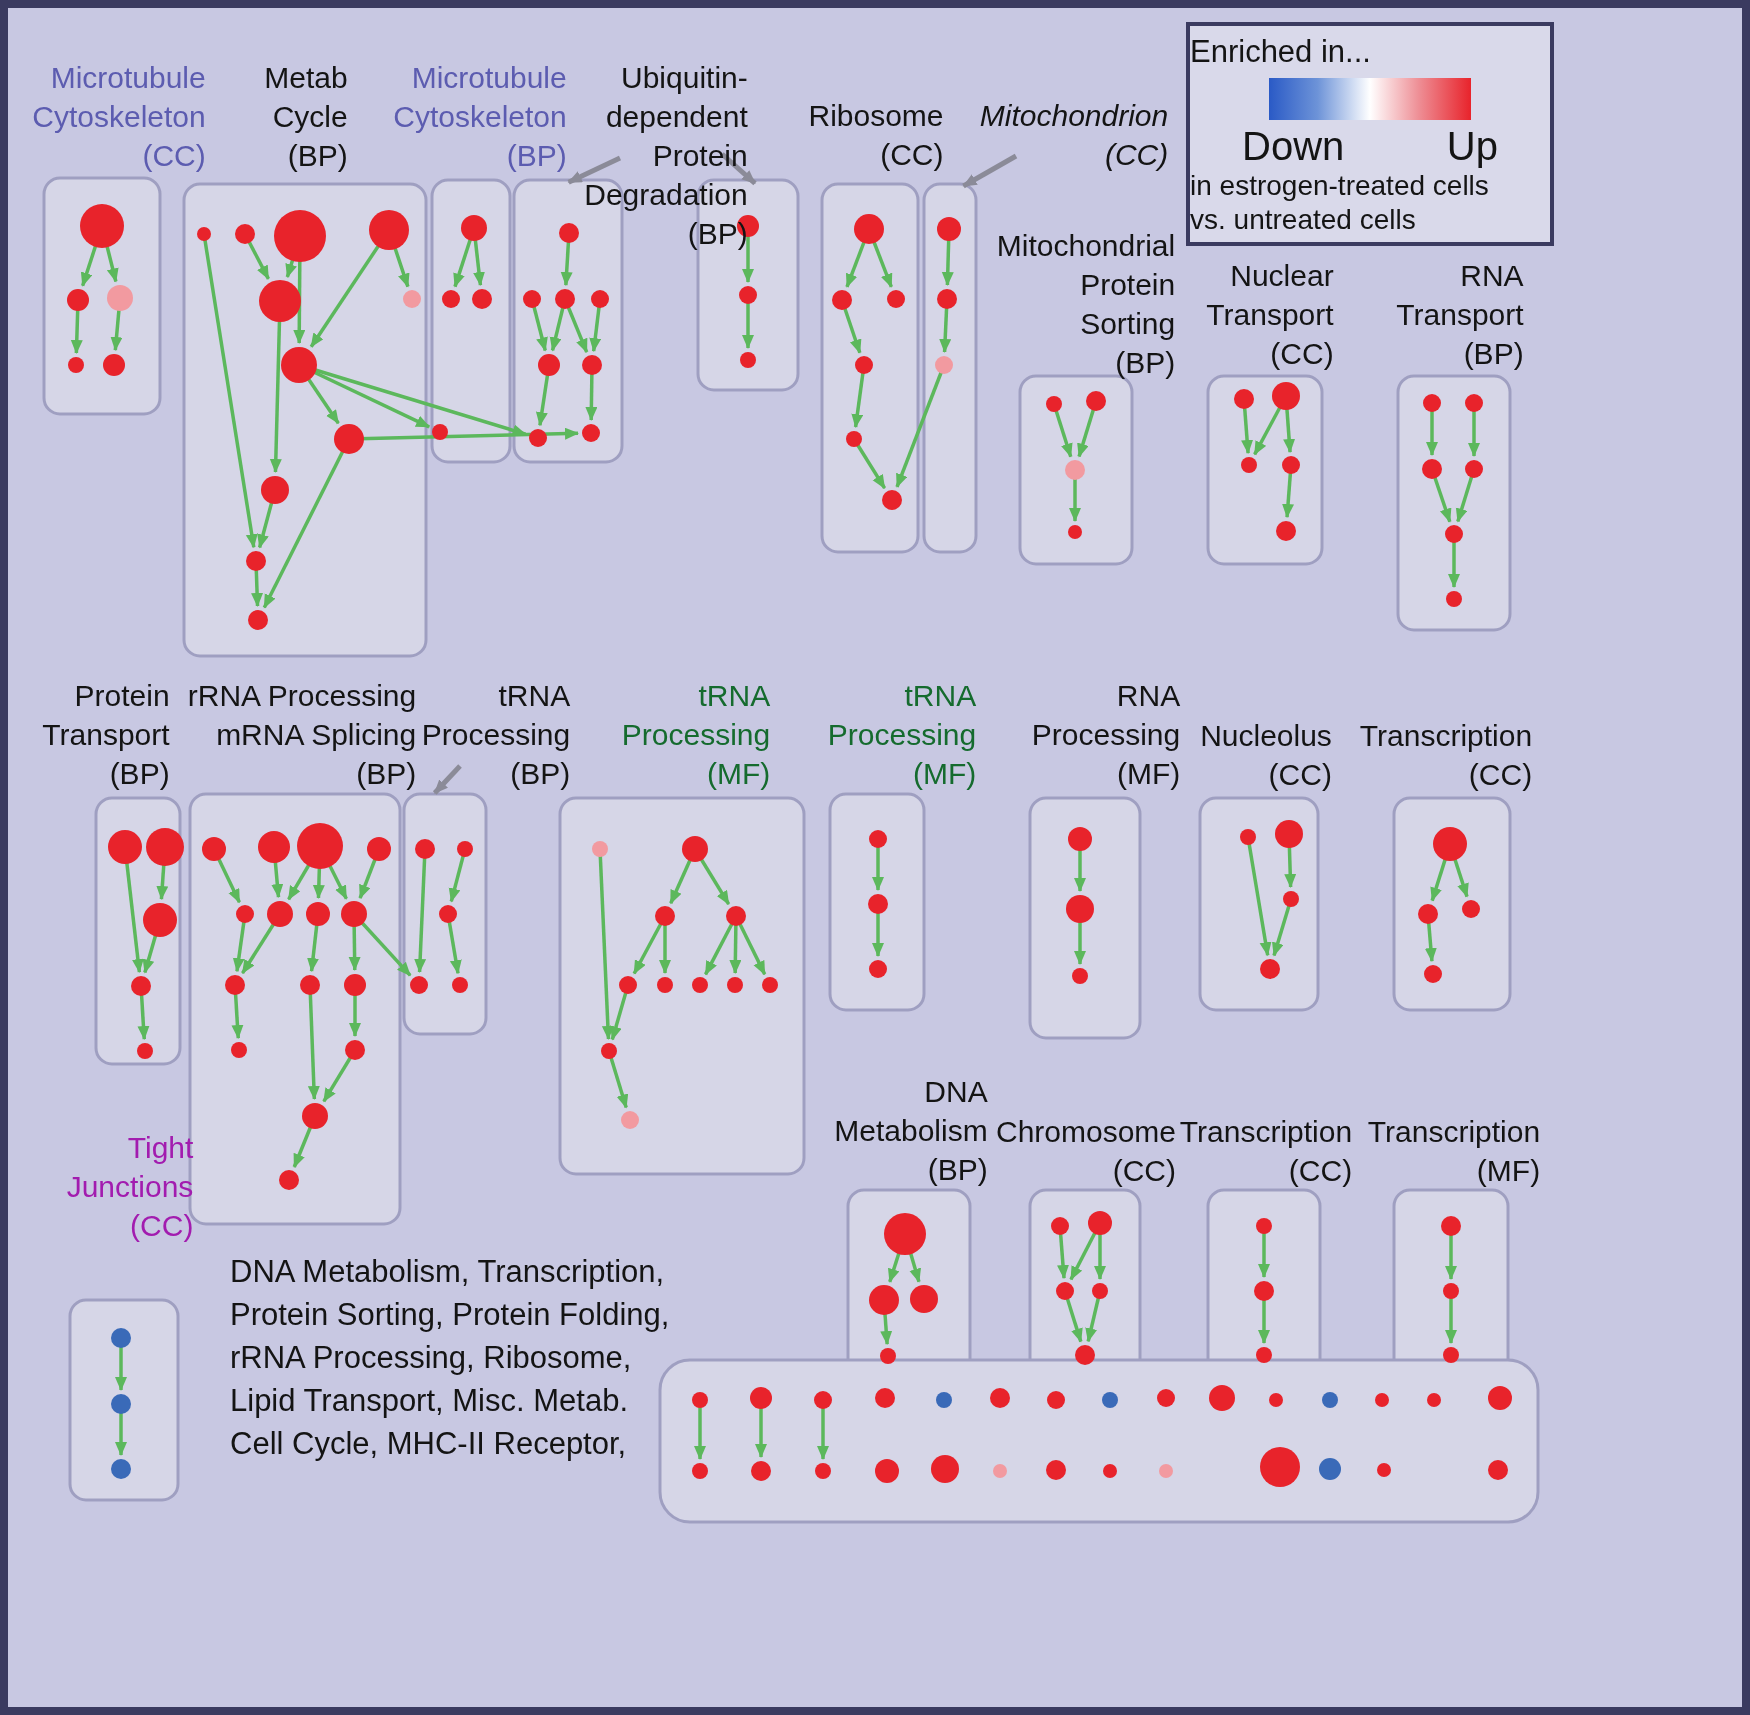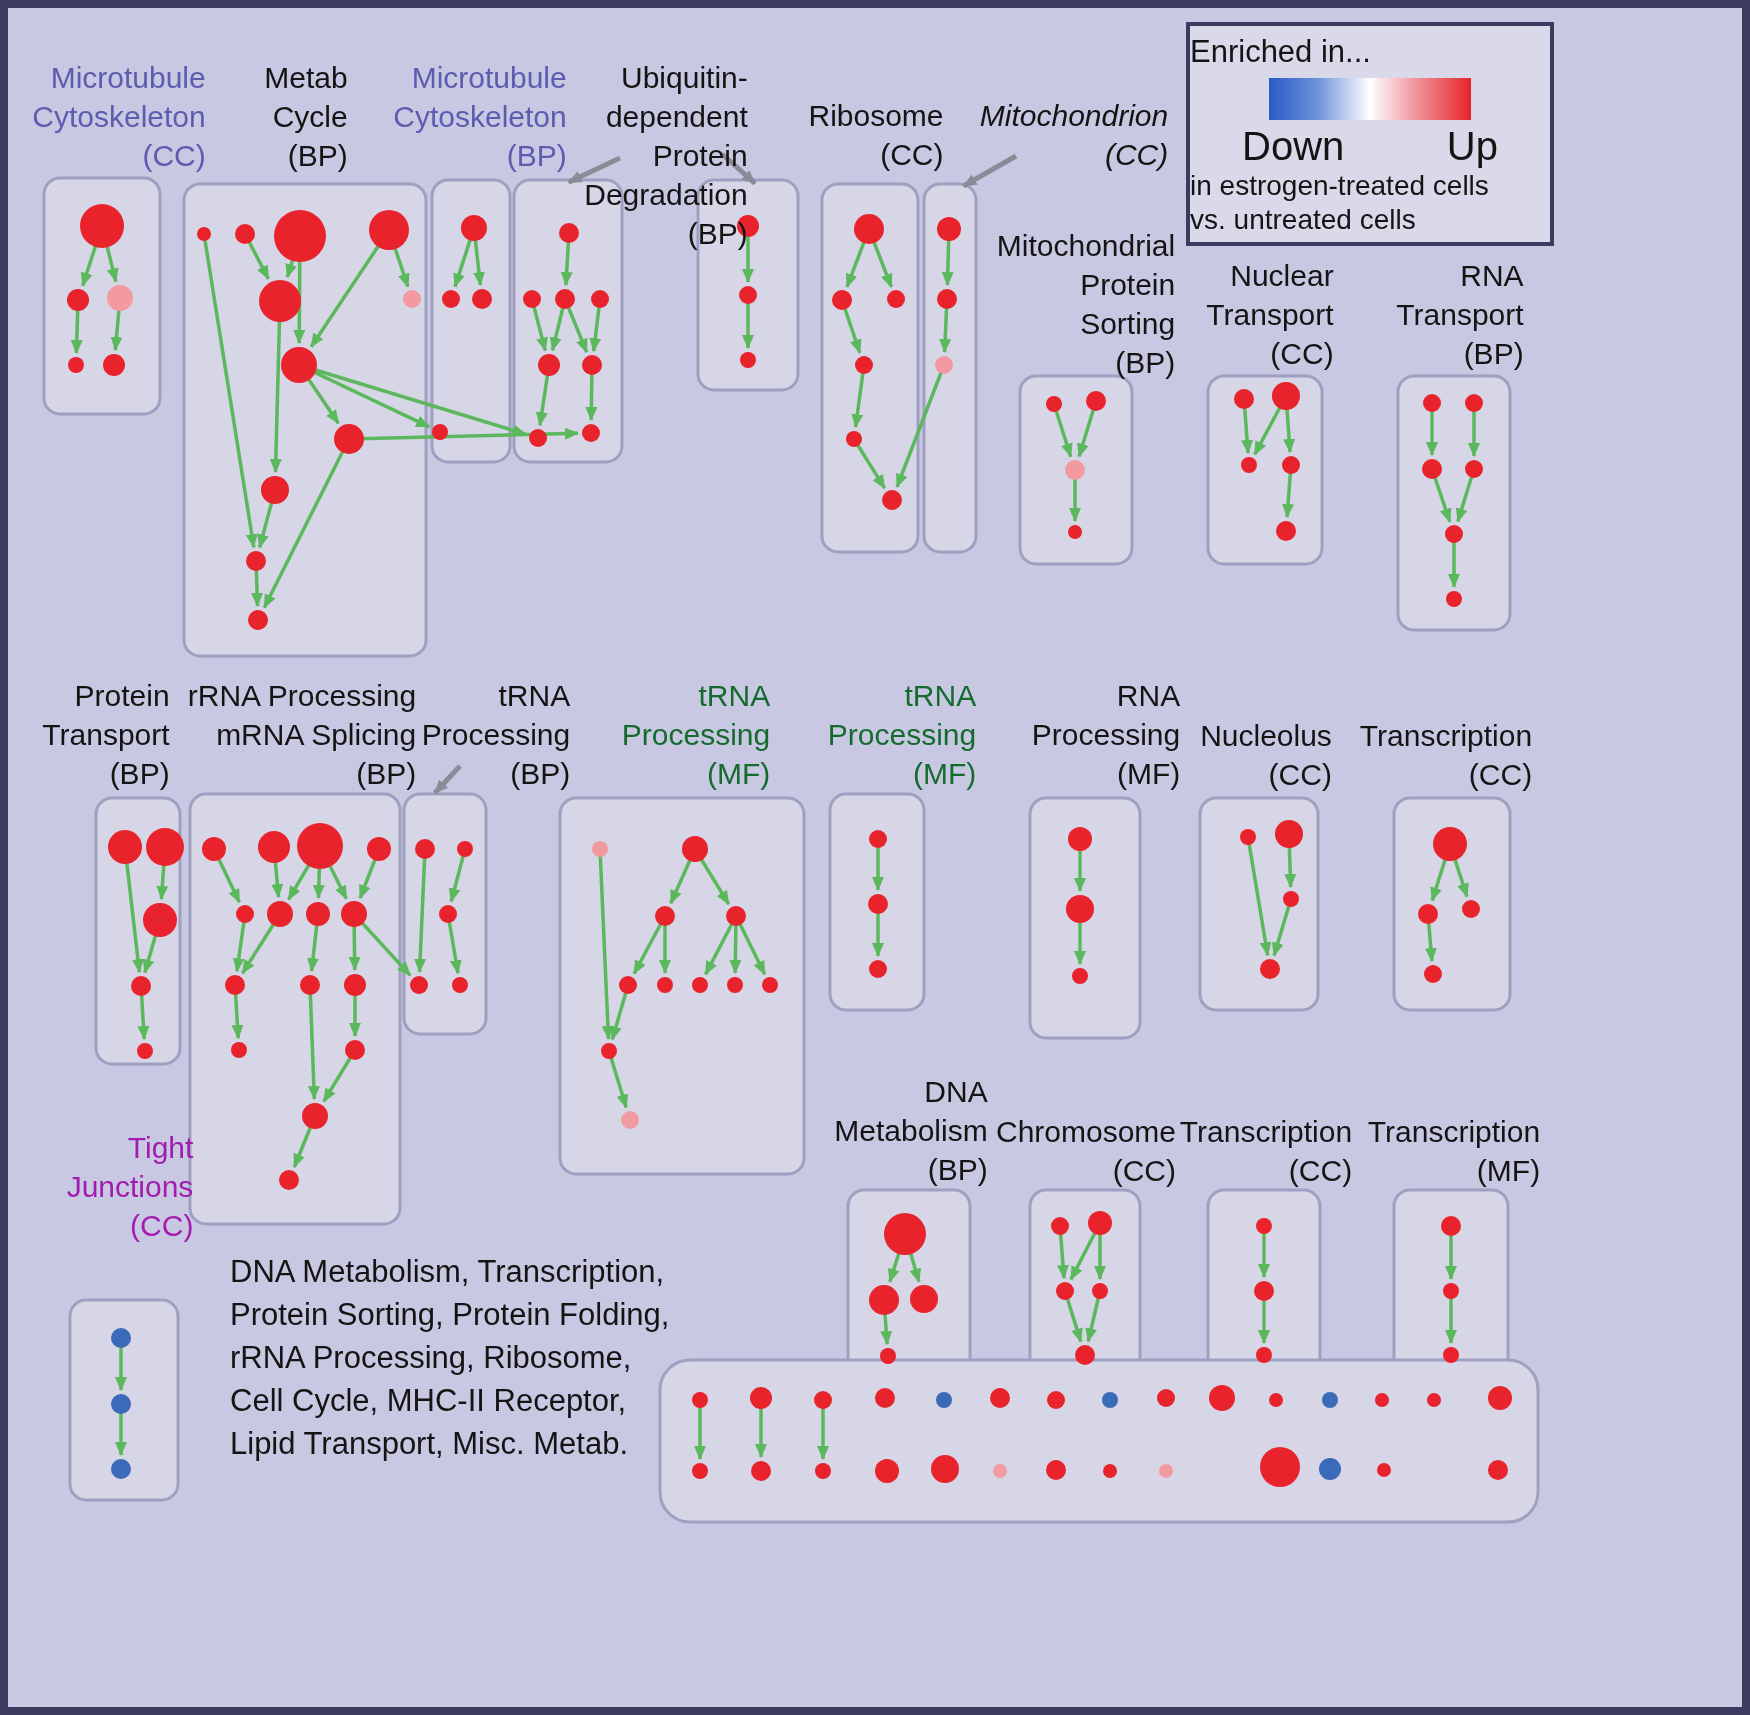--- a/index.html
+++ b/index.html
@@ -431,22 +431,22 @@
       </div>
       <div class="glabel" style="left: 116px; top: 1120px; color: #a21caf;">
         <div>Tight</div>
         <div>Junctions</div>
         <div>(CC)</div>
       </div>
       <div class="annotation" style="left: 222px; top: 1242px;">
         <div>DNA Metabolism, Transcription,</div>
         <div>Protein Sorting, Protein Folding,</div>
         <div>rRNA Processing, Ribosome,</div>
+        <div>Lipid Transport, Misc. Metab.</div>
         <div>Cell Cycle, MHC-II Receptor,</div>
-        <div>Lipid Transport, Misc. Metab.</div>
       </div>
     </div>
 
   <div class="legend">
     <div class="legend-title">Enriched in...</div>
     <div class="legend-gradient"></div>
     <div class="legend-updown">
       <span>Down</span>
       <span>Up</span>
     </div>

